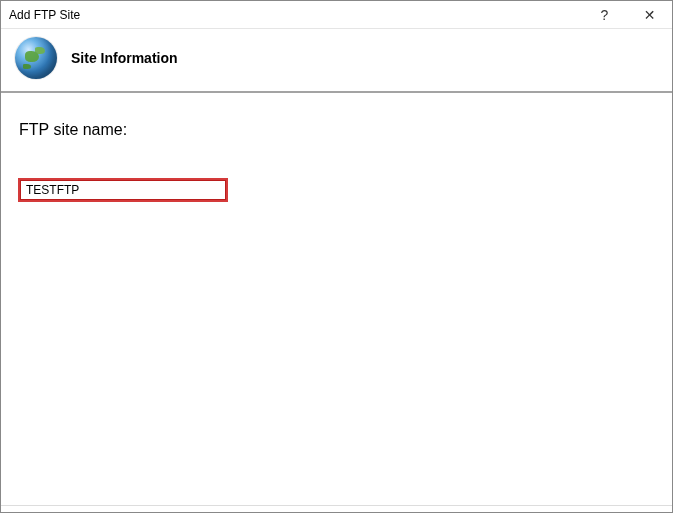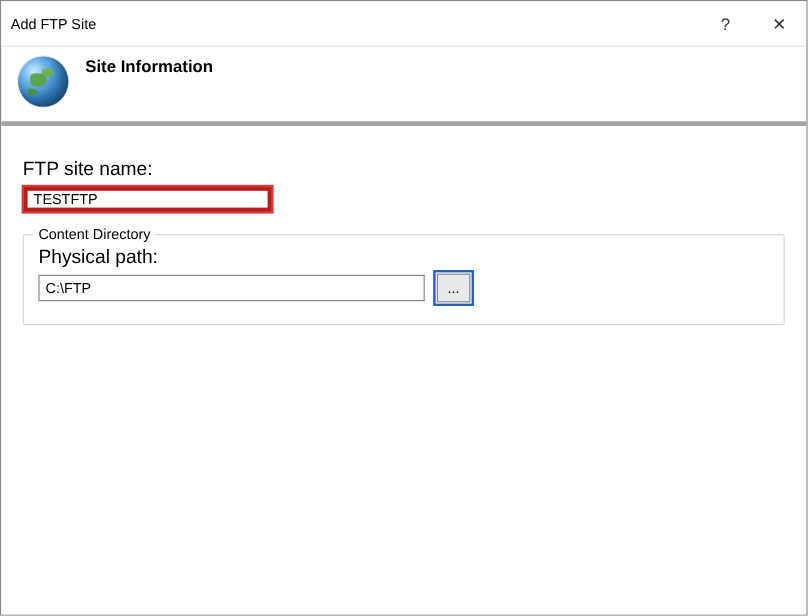--- a/index.html
+++ b/index.html
@@ -9,41 +9,41 @@
       background: #fff;
       width: 673px;
       height: 513px;
       overflow: hidden;
       border: 1px solid #888;
     }
     .titlebar {
       display: flex;
       align-items: center;
       justify-content: space-between;
-      height: 38px;
+      height: 28px;
       padding: 0 0 0 8px;
       background: #fff;
       border-bottom: 1px solid #e5e5e5;
     }
     .titlebar-title { font-size: 12px; }
     .titlebar-controls { display: flex; height: 100%; }
     .titlebar-btn {
       width: 45px;
       display: flex;
       align-items: center;
       justify-content: center;
       font-size: 14px;
       color: #333;
     }
     .header {
       display: flex;
-      align-items: flex-start;
+      align-items: center;
       gap: 14px;
       padding: 8px 14px 12px 14px;
-      border-bottom: 4px solid #a3a3a3;
+      border-bottom: 2px solid #a3a3a3;
     }
     .header-title { font-size: 14px; font-weight: bold; }
     .globe {
       width: 42px; height: 42px;
       border-radius: 50%;
       background: radial-gradient(circle at 32% 30%, #cfe9ff 0%, #6db5e8 25%, #2f77b5 55%, #1a4f80 100%);
       position: relative;
       box-shadow: inset -4px -4px 6px rgba(0,0,0,0.25), 0 0 0 1px rgba(0,0,0,0.08);
       overflow: hidden;
     }
@@ -58,25 +58,26 @@
       opacity: .9;
     }
     .content {
       padding: 28px 18px 10px 18px;
       background: #fff;
       height: 412px;
     }
     .label { font-size: 16px; margin-bottom: 4px; }
     .input-text {
       height: 22px;
-      border: 4px solid #b91c1c;
+      border: 2px solid #b91c1c;
       padding: 2px 5px;
       font-size: 12px;
       width: 208px;
       background: #fff;
+      margin-top: 36px;
     }
     .hl-red { outline: 2px solid #d43a3a; outline-offset: -1px; }
     .fieldset {
       border: 1px solid #d9d9d9;
       border-radius: 2px;
       padding: 10px 12px 18px 12px;
       margin-top: 18px;
       position: relative;
     }
     .fieldset-legend {
@@ -129,30 +130,20 @@
 
 <div class="header">
   <div class="globe"></div>
   <div class="header-title">Site Information</div>
 </div>
 
 <div class="content">
   <div class="label">FTP site name:</div>
   <input type="text" class="input-text hl-red" value="TESTFTP" style="">
 
-  <fieldset class="fieldset">
-    <span class="fieldset-legend">Content Directory</span>
-    <div class="label">Physical path:</div>
-    <div class="path-row">
-      <input type="text" class="path-input" value="C:\FTP" style="">
-      <div class="browse-btn browse-hl">
-        <span>...</span>
-      </div>
-    </div>
-  </fieldset>
 </div>
 
 <div class="footer">
   
   
   
   
 </div>
 
 </body></html>

